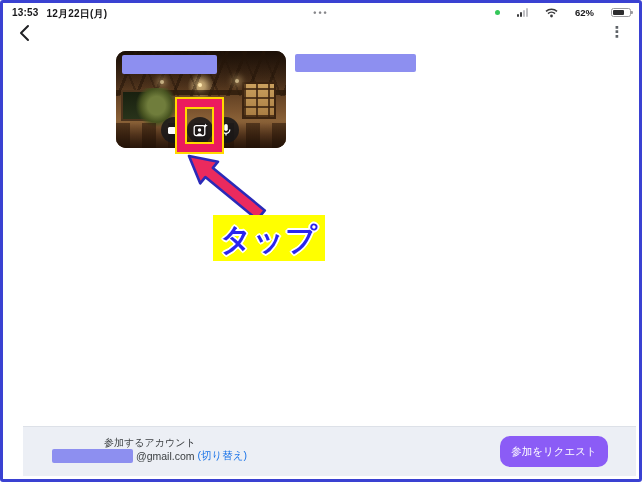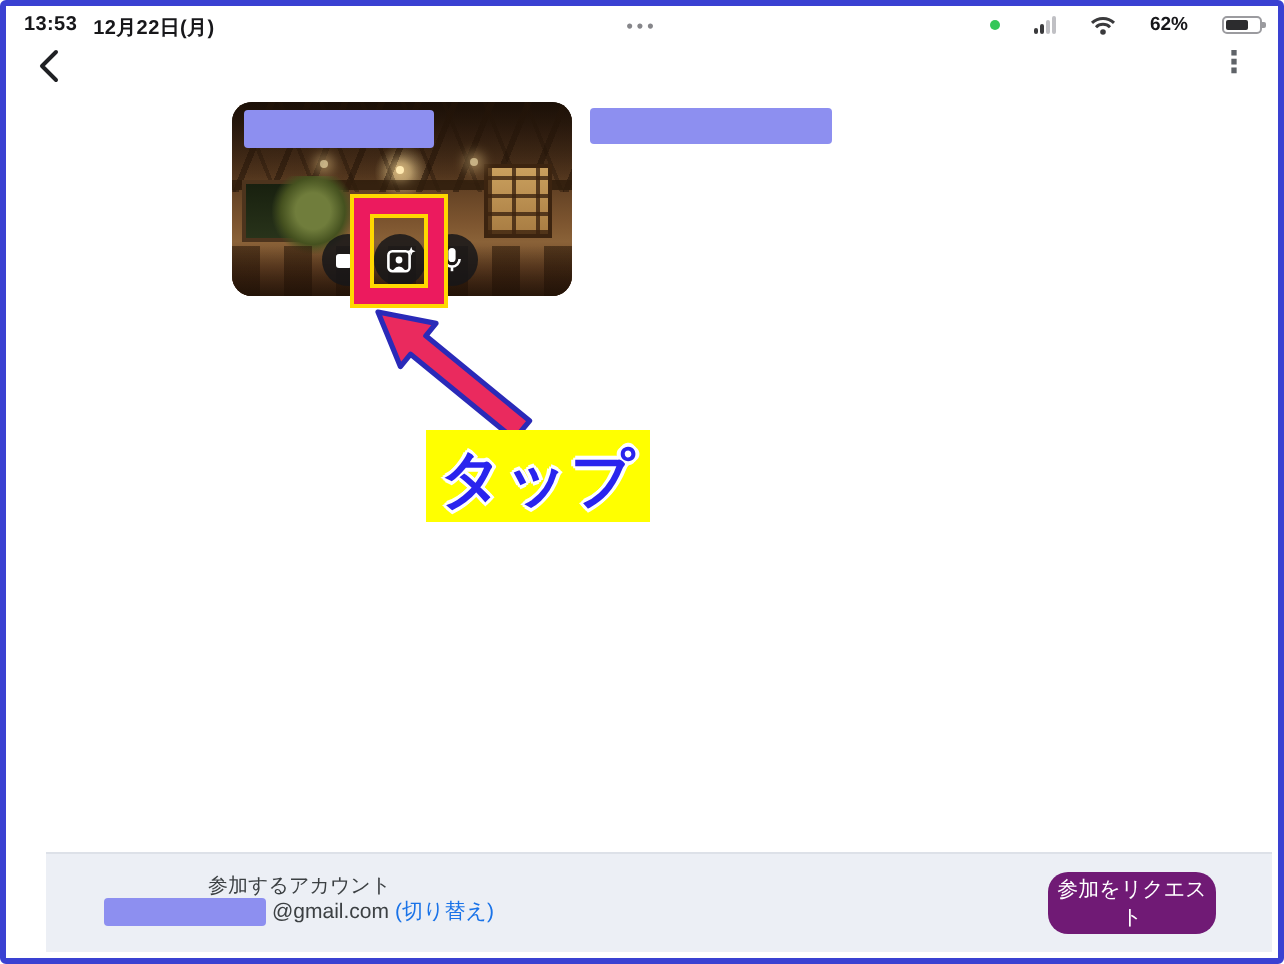--- a/index.html
+++ b/index.html
@@ -73,21 +73,21 @@
   .tap-box { position:absolute; left:210px; top:212px; width:112px; height:46px; background:#ffff00; z-index:6; display:flex; align-items:flex-end; justify-content:center; }
   .tap-box span { font-size:31px; font-weight:bold; color:#2a24ee; letter-spacing:1px;
     text-shadow:-2px 0 #fff,2px 0 #fff,0 -2px #fff,0 2px #fff,-1px -1px #fff,1px -1px #fff,-1px 1px #fff,1px 1px #fff; }
 
   
   .footer { position:absolute; left:3px; right:3px; bottom:3px; height:50px; background:#eceff5; border-top:1px solid #dde1e8;margin-left:17px; }
   .acct-heading { position:absolute; left:81px; top:9px; font-size:10px; color:#3c4043; }
   .acct-line { position:absolute; left:29px; top:22px; display:flex; align-items:center; gap:3px; font-size:10.5px; color:#3c4043; }
   .acct-redact { width:81px; height:14px; }
   .switch-link { color:#1a73e8; cursor:pointer; }
-  .join-btn { position:absolute; right:28px; top:9px; width:84px; height:31px; background:#701a75; border:none; border-radius:10px; color:#fff; font-size:10.5px; font-family:inherit; display:flex; align-items:center; justify-content:center; cursor:pointer; }
+  .join-btn { position:absolute; right:28px; top:9px; width:108px; height:31px; background:#8b5cf6; border:none; border-radius:10px; color:#fff; font-size:10.5px; font-family:inherit; display:flex; align-items:center; justify-content:center; cursor:pointer; }
 </style>
 </head>
 <body>
 
 <div class="frame">
 
   <div class="statusbar">
     <div class="sb-left">
       <span>13:53</span>
       <span>12月22日(月)</span>

